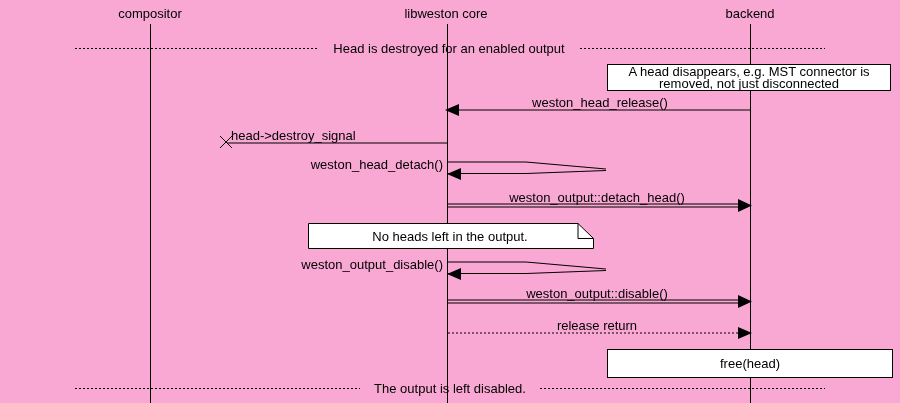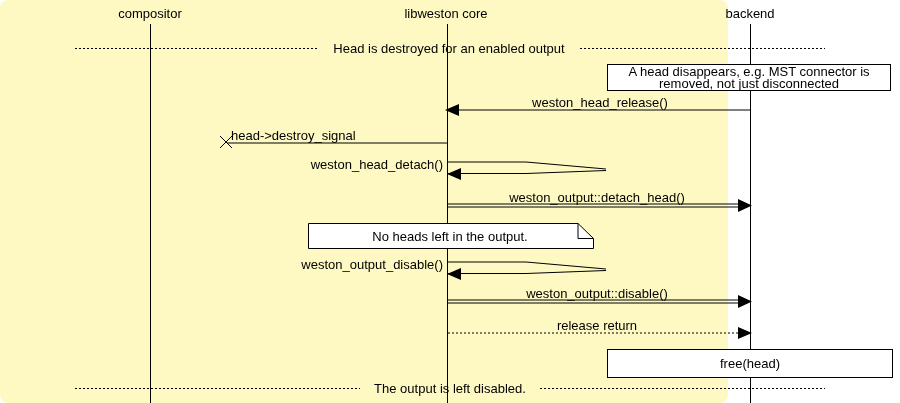--- a/index.html
+++ b/index.html
@@ -1,22 +1,21 @@
 <!DOCTYPE html>
 <html><head>
 <meta charset="utf-8">
 <style>
   html, body { margin: 0; padding: 0; background: #ffffff; }
   .stage {
     position: relative;
-    width: 728px;
+    width: 900px;
     height: 403px;
-    background: #fef9c3;
+    background: #f9a8d4;
     font-family: "Liberation Sans", sans-serif;
-    border-radius: 8px;
   }
   svg text {
     font-family: "Liberation Sans", sans-serif;
     font-size: 13px;
     fill: #000000;
   }
   svg .shape { stroke: #000000; stroke-width: 1; fill: none; }
   svg .filled { stroke: none; fill: #000000; }
   svg .whitebox { stroke: #000000; stroke-width: 1; fill: #ffffff; }
   svg .dotted { stroke-dasharray: 2,2; }

